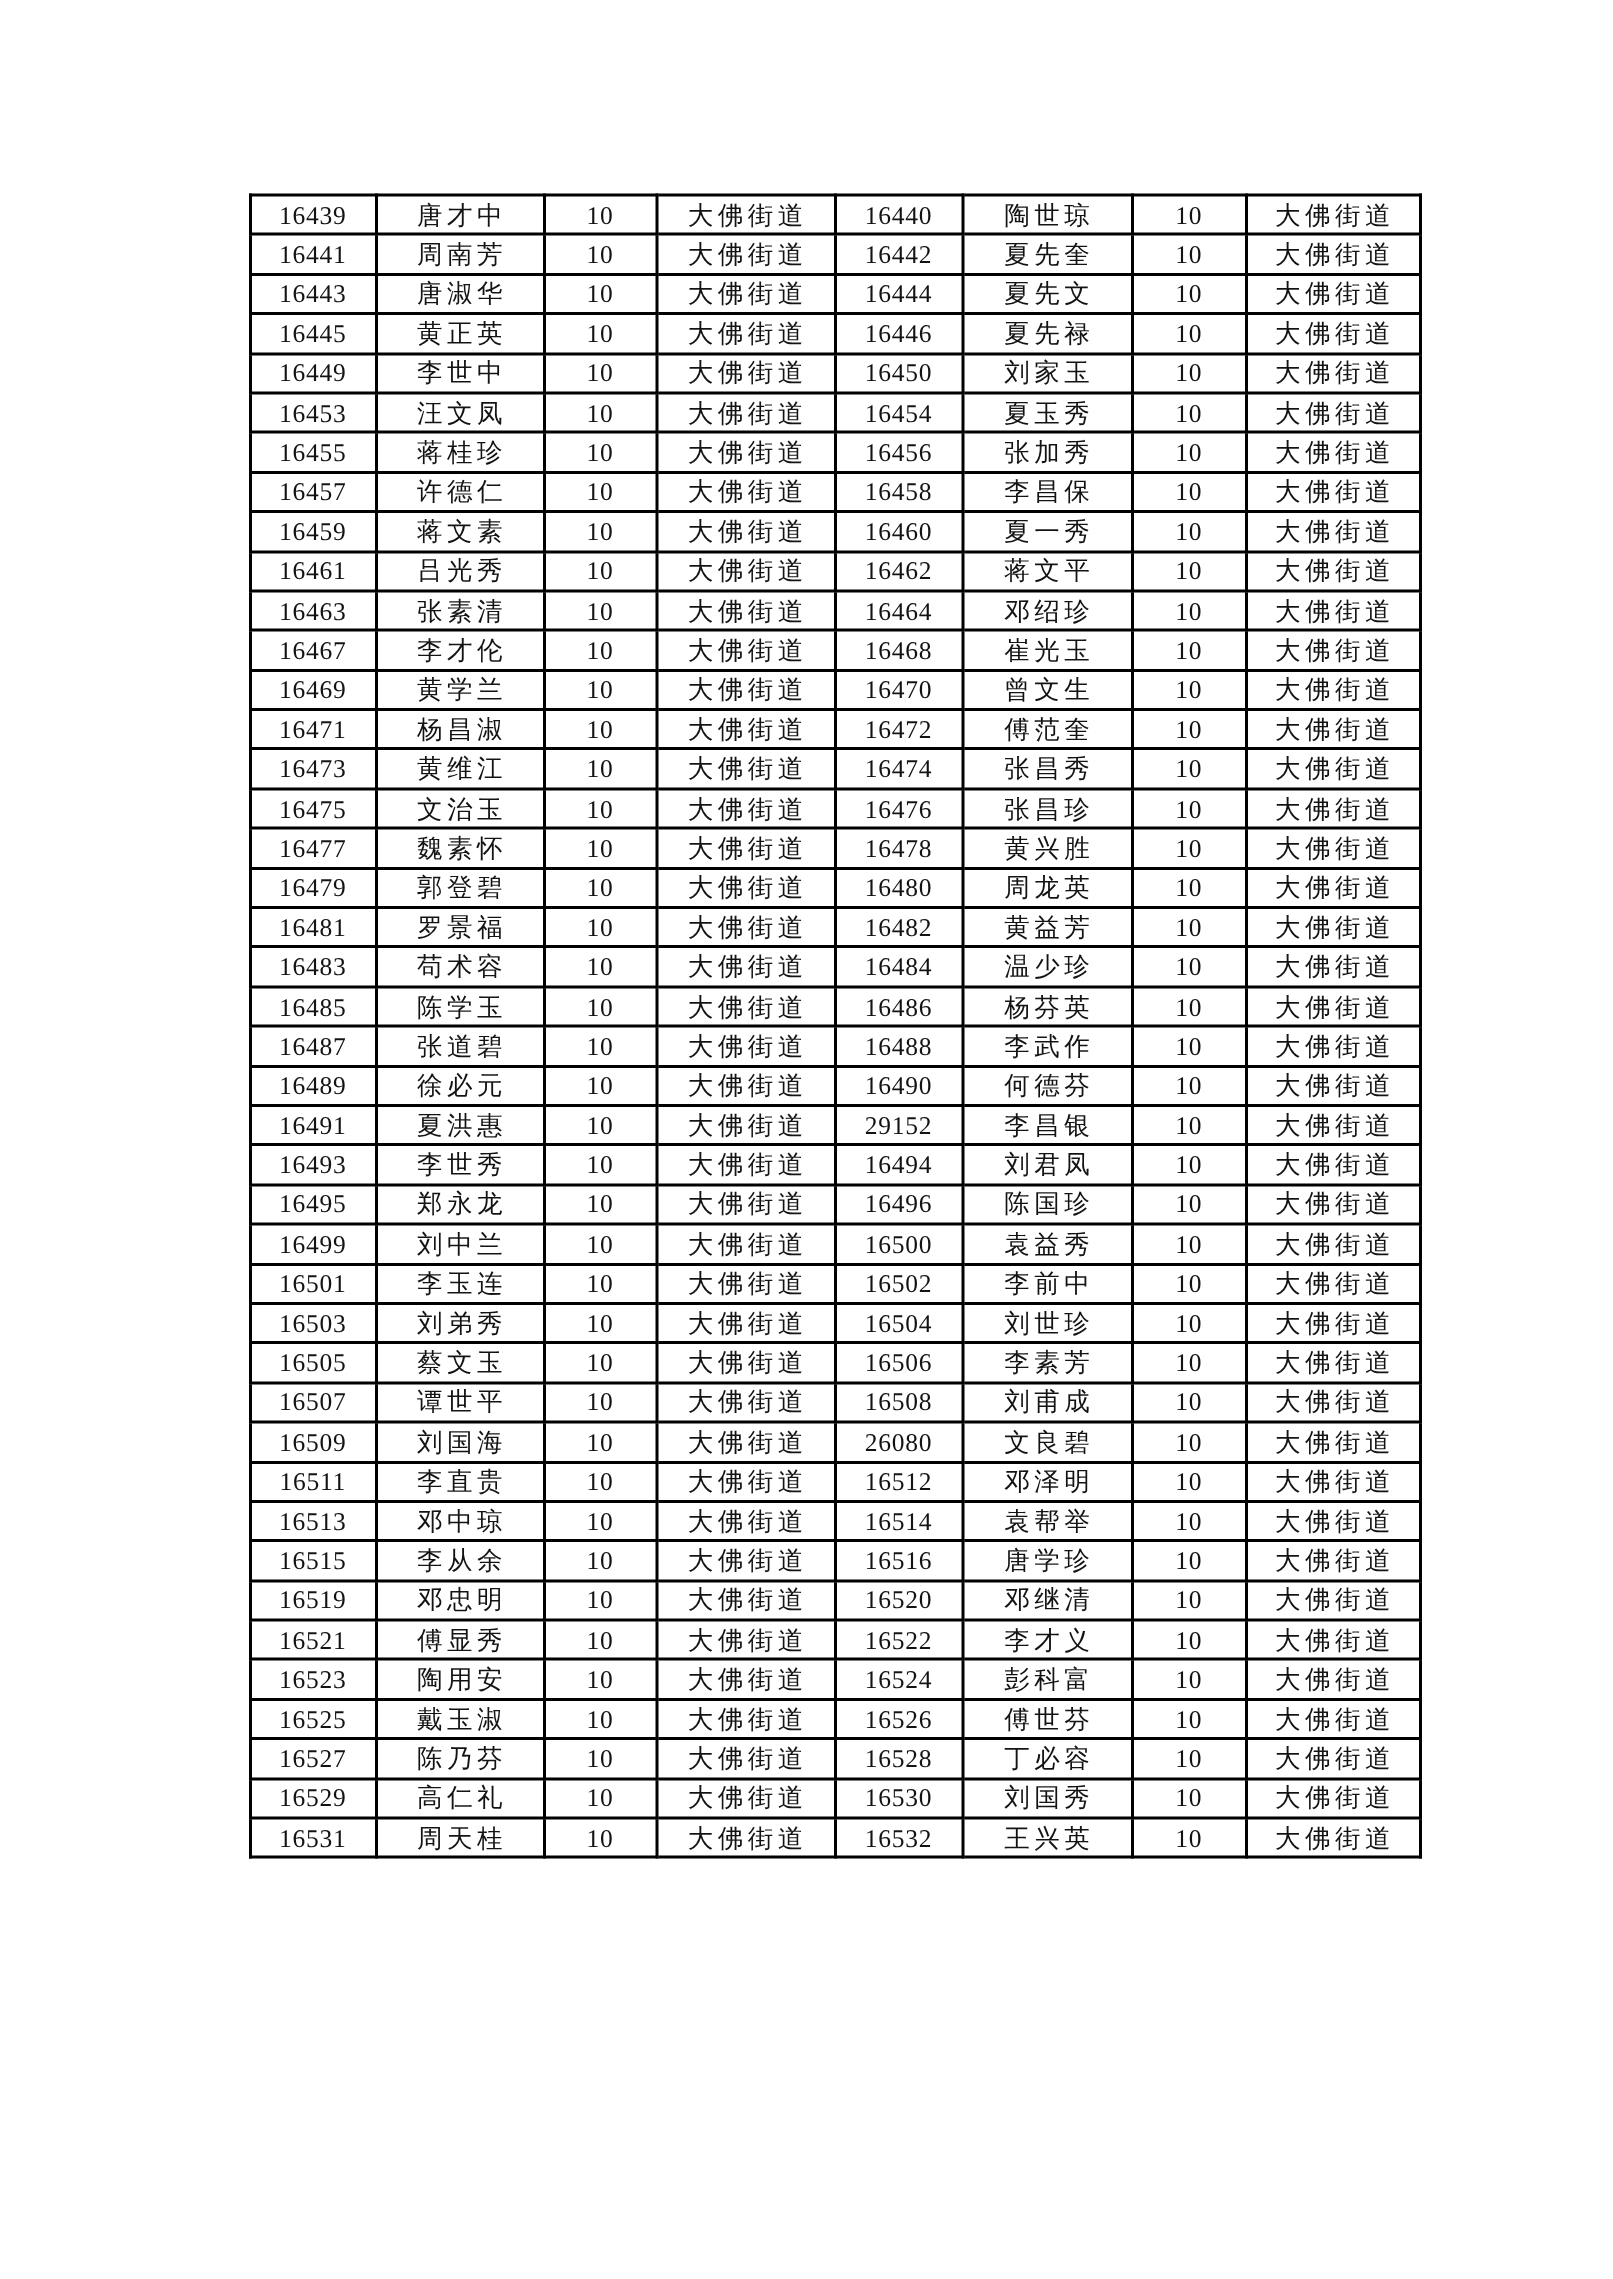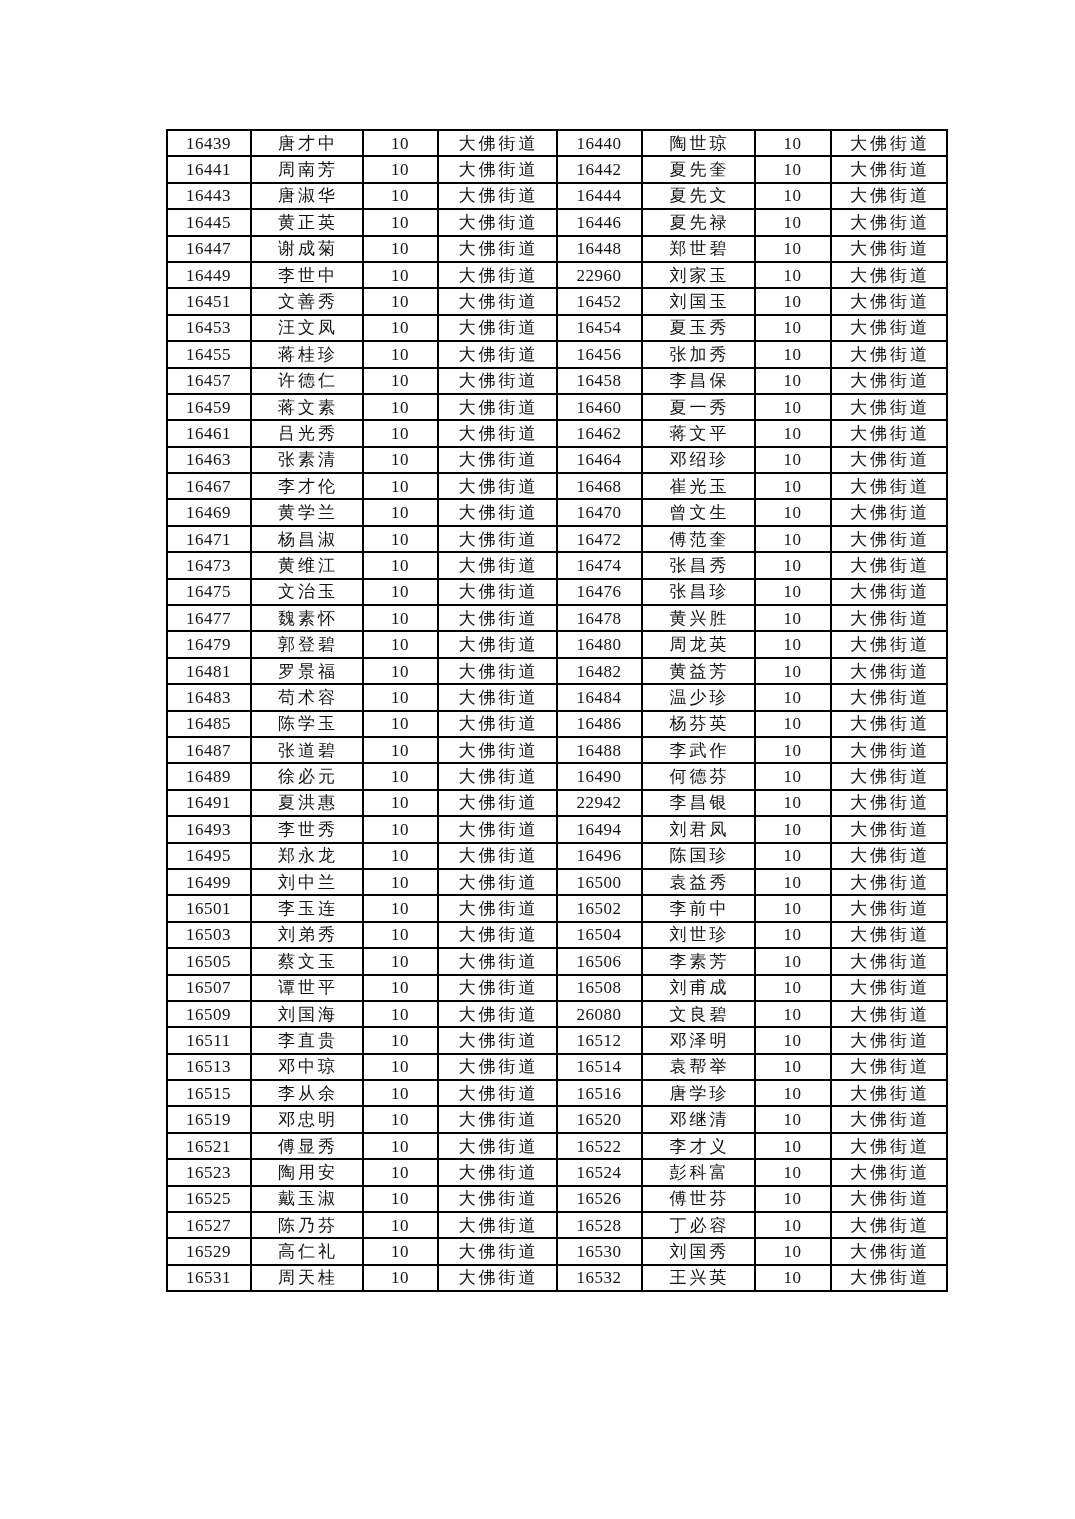--- a/index.html
+++ b/index.html
@@ -102,46 +102,26 @@
             <td class="num-cell">16445</td>
             <td class="cn-cell">黄正英</td>
             <td class="num-cell">10</td>
             <td class="cn-cell">大佛街道</td>
             <td class="num-cell">16446</td>
             <td class="cn-cell">夏先禄</td>
             <td class="num-cell">10</td>
             <td class="cn-cell">大佛街道</td>
           </tr>
           <tr>
-            <td class="num-cell">16447</td>
-            <td class="cn-cell">谢成菊</td>
-            <td class="num-cell">10</td>
-            <td class="cn-cell">大佛街道</td>
-            <td class="num-cell">16448</td>
-            <td class="cn-cell">郑世碧</td>
-            <td class="num-cell">10</td>
-            <td class="cn-cell">大佛街道</td>
-          </tr>
-          <tr>
             <td class="num-cell">16449</td>
             <td class="cn-cell">李世中</td>
             <td class="num-cell">10</td>
             <td class="cn-cell">大佛街道</td>
-            <td class="num-cell">22960</td>
+            <td class="num-cell">16450</td>
             <td class="cn-cell">刘家玉</td>
-            <td class="num-cell">10</td>
-            <td class="cn-cell">大佛街道</td>
-          </tr>
-          <tr>
-            <td class="num-cell">16451</td>
-            <td class="cn-cell">文善秀</td>
-            <td class="num-cell">10</td>
-            <td class="cn-cell">大佛街道</td>
-            <td class="num-cell">16452</td>
-            <td class="cn-cell">刘国玉</td>
             <td class="num-cell">10</td>
             <td class="cn-cell">大佛街道</td>
           </tr>
           <tr>
             <td class="num-cell">16453</td>
             <td class="cn-cell">汪文凤</td>
             <td class="num-cell">10</td>
             <td class="cn-cell">大佛街道</td>
             <td class="num-cell">16454</td>
             <td class="cn-cell">夏玉秀</td>
@@ -316,21 +296,21 @@
             <td class="num-cell">16490</td>
             <td class="cn-cell">何德芬</td>
             <td class="num-cell">10</td>
             <td class="cn-cell">大佛街道</td>
           </tr>
           <tr>
             <td class="num-cell">16491</td>
             <td class="cn-cell">夏洪惠</td>
             <td class="num-cell">10</td>
             <td class="cn-cell">大佛街道</td>
-            <td class="num-cell">22942</td>
+            <td class="num-cell">29152</td>
             <td class="cn-cell">李昌银</td>
             <td class="num-cell">10</td>
             <td class="cn-cell">大佛街道</td>
           </tr>
           <tr>
             <td class="num-cell">16493</td>
             <td class="cn-cell">李世秀</td>
             <td class="num-cell">10</td>
             <td class="cn-cell">大佛街道</td>
             <td class="num-cell">16494</td>

